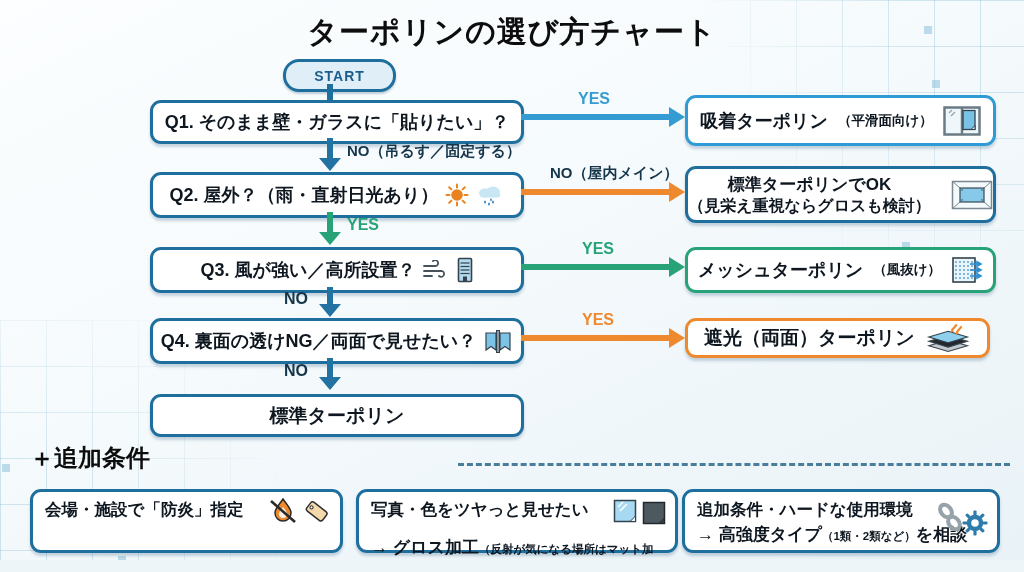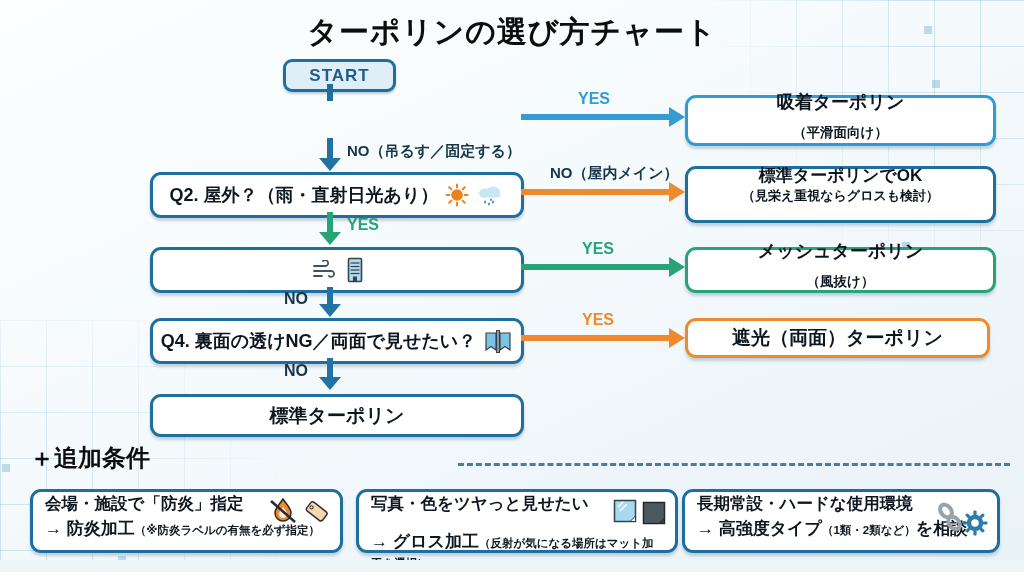--- a/index.html
+++ b/index.html
@@ -24,47 +24,47 @@
   #grid-bl{left:0;bottom:0;width:300px;height:240px;
     -webkit-mask-image:radial-gradient(circle at 0% 100%,#000 25%,transparent 78%);
     mask-image:radial-gradient(circle at 0% 100%,#000 25%,transparent 78%);}
   .sq{position:absolute;width:8px;height:8px;background:rgba(120,180,210,.45);}
   .title{
     position:absolute;left:0;top:12px;width:100%;text-align:center;
     font-size:30px;font-weight:900;color:#0d0d0d;letter-spacing:1px;
   }
   .start{
     position:absolute;left:283px;top:59px;width:107px;height:27px;
-    border:3.5px solid #1e6f9e;border-radius:9px;background:#e0eff7;
+    border:3.5px solid #1e6f9e;border-radius:16px;background:#e0eff7;
     display:flex;align-items:center;justify-content:center;
-    font-weight:900;font-size:17px;color:#1b5e8c;letter-spacing:1px;
+    font-weight:900;font-size:14px;color:#1b5e8c;letter-spacing:1px;
     box-shadow:0 2px 2px rgba(20,70,110,.25);
   }
   .qbox,.rbox,.fbox,.obox{
     position:absolute;background:#fff;border-radius:11px;
     display:flex;align-items:center;justify-content:center;
     box-shadow:0 3px 3px rgba(20,70,110,.22);
   }
   .qbox{left:150px;width:368px;border:3px solid #1e6f9e;gap:7px;}
   .qtext{font-size:18px;font-weight:800;color:#0e1720;white-space:nowrap;}
-  .rbox{left:685px;width:305px;gap:10px;flex-direction:column;}
+  .rbox{left:685px;width:305px;gap:10px;}
   .rname{font-size:18px;font-weight:800;color:#0e1720;white-space:nowrap;}
   .rnote{font-size:13.5px;font-weight:800;color:#0e1720;white-space:nowrap;}
   .varrow{position:absolute;width:6px;}
   .vhead{position:absolute;width:0;height:0;border-left:11px solid transparent;border-right:11px solid transparent;border-top:13px solid #2272a2;}
   .harrow{position:absolute;height:6px;}
   .hhead{position:absolute;width:0;height:0;border-top:10px solid transparent;border-bottom:10px solid transparent;border-left:16px solid #359cd3;}
   .lab{position:absolute;font-weight:900;font-size:15px;color:#15354b;white-space:nowrap;}
   .lab.big{font-size:16px;text-align:right;}
   .blue{color:#359cd3;}  .green{color:#27a377;}  .orange{color:#ee8a2d;}
   .addhead{position:absolute;left:30px;top:442px;display:flex;align-items:baseline;gap:4px;}
   .addhead .h1{font-size:24px;font-weight:900;color:#0d0d0d;}
   .addhead .h2{font-size:14.5px;font-weight:800;color:#0d0d0d;}
   .dashes{position:absolute;left:458px;top:463px;width:552px;border-top:3px dashed #4a7d9b;}
-  .obox{top:489px;height:64px;border:3px solid #1e6f9e;display:block;padding:1px 12px;box-sizing:border-box;}
+  .obox{top:489px;height:64px;border:3px solid #1e6f9e;display:block;padding:7px 12px;box-sizing:border-box;}
   .ocond{font-size:16.5px;font-weight:800;color:#0e1720;white-space:nowrap;}
   .oact{font-size:17px;font-weight:800;color:#0e1720;white-space:nowrap;}
   .onote{font-size:11.5px;font-weight:800;color:#0e1720;}
   .oicons{position:absolute;right:9px;top:5px;display:flex;align-items:center;gap:5px;}
   svg{display:block;}
 </style>
 </head>
 <body>
 
 <div id="canvas">
@@ -74,20 +74,23 @@
   <div class="sq" style="left:932px;top:80px"></div>
   <div class="sq" style="left:902px;top:242px"></div>
   <div class="sq" style="left:2px;top:464px"></div>
   <div class="sq" style="left:118px;top:556px"></div>
 
   <div class="title">ターポリンの選び方チャート</div>
 
   <div class="start">START</div>
   <div class="varrow" style="left:327px;top:84px;height:17px;background:#1e6f9e"></div>
 
+  <div class="qbox" style="top:100px;height:38px">
+    <span class="qtext">Q1. そのまま壁・ガラスに「貼りたい」？</span>
+  </div>
   <div class="harrow" style="left:521px;top:114px;width:149px;background:#359cd3"></div>
   <div class="hhead" style="left:669px;top:107px;border-left-color:#359cd3"></div>
   <div class="lab big blue" style="left:578px;top:90px">YES</div>
   <div class="rbox" style="top:95px;height:45px;border:3px solid #2e9bd6">
     <span class="rname">吸着ターポリン</span>
     <span class="rnote">（平滑面向け）</span>
     <svg width="38" height="30" viewBox="0 0 38 30">
       <rect x="1.5" y="1.5" width="35" height="27" fill="#f0f7fb" stroke="#6b7b85" stroke-width="2.5"></rect>
       <line x1="19" y1="1.5" x2="19" y2="28.5" stroke="#6b7b85" stroke-width="2.5"></line>
       <line x1="6" y1="7" x2="9" y2="4" stroke="#8fa3ad" stroke-width="1.3"></line>
@@ -124,40 +127,41 @@
       <ellipse cx="17" cy="19" rx="1" ry="1.6" fill="#3f89c4"></ellipse>
       <ellipse cx="15" cy="16.8" rx="0.9" ry="1.4" fill="#3f89c4"></ellipse>
     </svg>
   </div>
   <div class="harrow" style="left:521px;top:189px;width:149px;background:#ee8a2d"></div>
   <div class="hhead" style="left:669px;top:182px;border-left-color:#ee8a2d"></div>
   <div class="lab" style="left:550px;top:164px">NO（屋内メイン）</div>
   <div class="rbox" style="top:166px;height:51px;border:3px solid #1e6f9e;gap:20px">
     <div style="text-align:center">
       <div class="rname" style="font-size:17px">標準ターポリンでOK</div>
-      <div class="rnote" style="font-size:13px">（見栄え重視ならグロスも検討）</div>
+      <div class="rnote" style="font-size:16px">（見栄え重視ならグロスも検討）</div>
     </div>
     <svg width="42" height="30" viewBox="0 0 42 30">
       <rect x="1.5" y="1.5" width="39" height="27" fill="#f4fafc" stroke="#7a8892" stroke-width="1.5"></rect>
       <line x1="1.5" y1="1.5" x2="9" y2="8" stroke="#7a8892" stroke-width="1"></line>
       <line x1="40.5" y1="1.5" x2="33" y2="8" stroke="#7a8892" stroke-width="1"></line>
       <line x1="1.5" y1="28.5" x2="9" y2="22" stroke="#7a8892" stroke-width="1"></line>
       <line x1="40.5" y1="28.5" x2="33" y2="22" stroke="#7a8892" stroke-width="1"></line>
       <rect x="9" y="8" width="24" height="14" fill="#86c9e8" stroke="#3a4a54" stroke-width="1.2"></rect>
       <circle cx="11" cy="10" r="0.8" fill="#275a74"></circle>
         <circle cx="31" cy="10" r="0.8" fill="#275a74"></circle>
       <circle cx="11" cy="20" r="0.8" fill="#275a74"></circle>
         <circle cx="31" cy="20" r="0.8" fill="#275a74"></circle>
     </svg>
   </div>
   <div class="varrow" style="left:327px;top:212px;height:22px;background:#27a377"></div>
   <div class="vhead" style="left:319px;top:232px;border-top-color:#27a377"></div>
   <div class="lab big green" style="left:347px;top:216px">YES</div>
 
   <div class="qbox" style="top:247px;height:40px">
+    <span class="qtext">Q3. 風が強い／高所設置？</span>
     <svg width="28" height="20" viewBox="0 0 28 20">
       <g fill="none" stroke="#47525a" stroke-width="1.8" stroke-linecap="round">
         <path d="M2 6 h12 a3 3 0 1 0 -3 -5"></path>
         <path d="M2 11 h18 a3 3 0 1 1 -3 5"></path>
         <path d="M2 16 h8"></path>
       </g>
     </svg>
     <svg width="16" height="26" viewBox="0 0 16 26">
       <rect x="1.5" y="1.5" width="13" height="23" rx="1" fill="#b3d9ee" stroke="#33424c" stroke-width="1.6"></rect>
       <g stroke="#33424c" stroke-width="1.2">
@@ -251,21 +255,20 @@
     <span class="qtext" style="font-size:19px">標準ターポリン</span>
   </div>
 
   <div class="addhead">
     <span class="h1">＋追加条件</span>
   </div>
   <div class="dashes"></div>
 
   <div class="obox" style="left:30px;width:313px">
     <div class="ocond">会場・施設で「防炎」指定</div>
-    <div style="margin-top:2px"><span class="oact">→ 防炎加工</span><span class="onote">（※防炎ラベルの有無を必ず指定）</span></div>
     <div class="oicons">
       <svg width="30" height="28" viewBox="0 0 30 28">
         <path d="M15 2 C11 8 7 11 7 16 a8 8 0 0 0 16 0 C23 11 19 8 15 2 Z" fill="#ee8a2e" stroke="#2b2b2b" stroke-width="1.5"></path>
         <path d="M15 10 C13 13 11 14.5 11 17 a4 4 0 0 0 8 0 C19 14.5 17 13 15 10 Z" fill="#ffffff" opacity="0.85"></path>
         <line x1="3" y1="4" x2="27" y2="25" stroke="#2b2b2b" stroke-width="2.6"></line>
       </svg>
       <svg width="28" height="28" viewBox="0 0 28 28">
         <g transform="rotate(38 14 14)">
           <rect x="4" y="9" width="20" height="11" rx="2.5" fill="#f6d8ad" stroke="#2f2f2f" stroke-width="1.5"></rect>
           <circle cx="7.5" cy="14.5" r="1.5" fill="#fff" stroke="#2f2f2f" stroke-width="1"></circle>
@@ -287,21 +290,21 @@
         </g>
       </svg>
       <svg width="24" height="24" viewBox="0 0 24 24" style="margin-top:4px">
         <rect x="1.5" y="1.5" width="21" height="21" fill="#4e585f" stroke="#22292e" stroke-width="1.5"></rect>
         <path d="M17 22.5 L22.5 22.5 L22.5 17 Z" fill="#343d43" stroke="#22292e" stroke-width="1"></path>
       </svg>
     </div>
   </div>
 
   <div class="obox" style="left:682px;width:318px">
-    <div class="ocond">長期常設・ハードな使用環境</div>
+    <div class="ocond">追加条件・ハードな使用環境</div>
     <div style="margin-top:2px"><span class="oact">→ 高強度タイプ</span><span class="onote">（1類・2類など）</span><span class="oact">を相談</span></div>
     <div class="oicons" style="top:8px">
       <svg width="26" height="32" viewBox="0 0 26 32">
         <g fill="none" stroke="#98a2a9" stroke-width="4">
           <ellipse cx="9" cy="9" rx="5" ry="7" transform="rotate(-40 9 9)"></ellipse>
           <ellipse cx="17" cy="21" rx="5" ry="7" transform="rotate(-40 17 21)"></ellipse>
         </g>
       </svg>
       <svg width="26" height="26" viewBox="0 0 26 26" style="margin-top:10px;margin-left:-6px">
         <g fill="#2e7cab">

